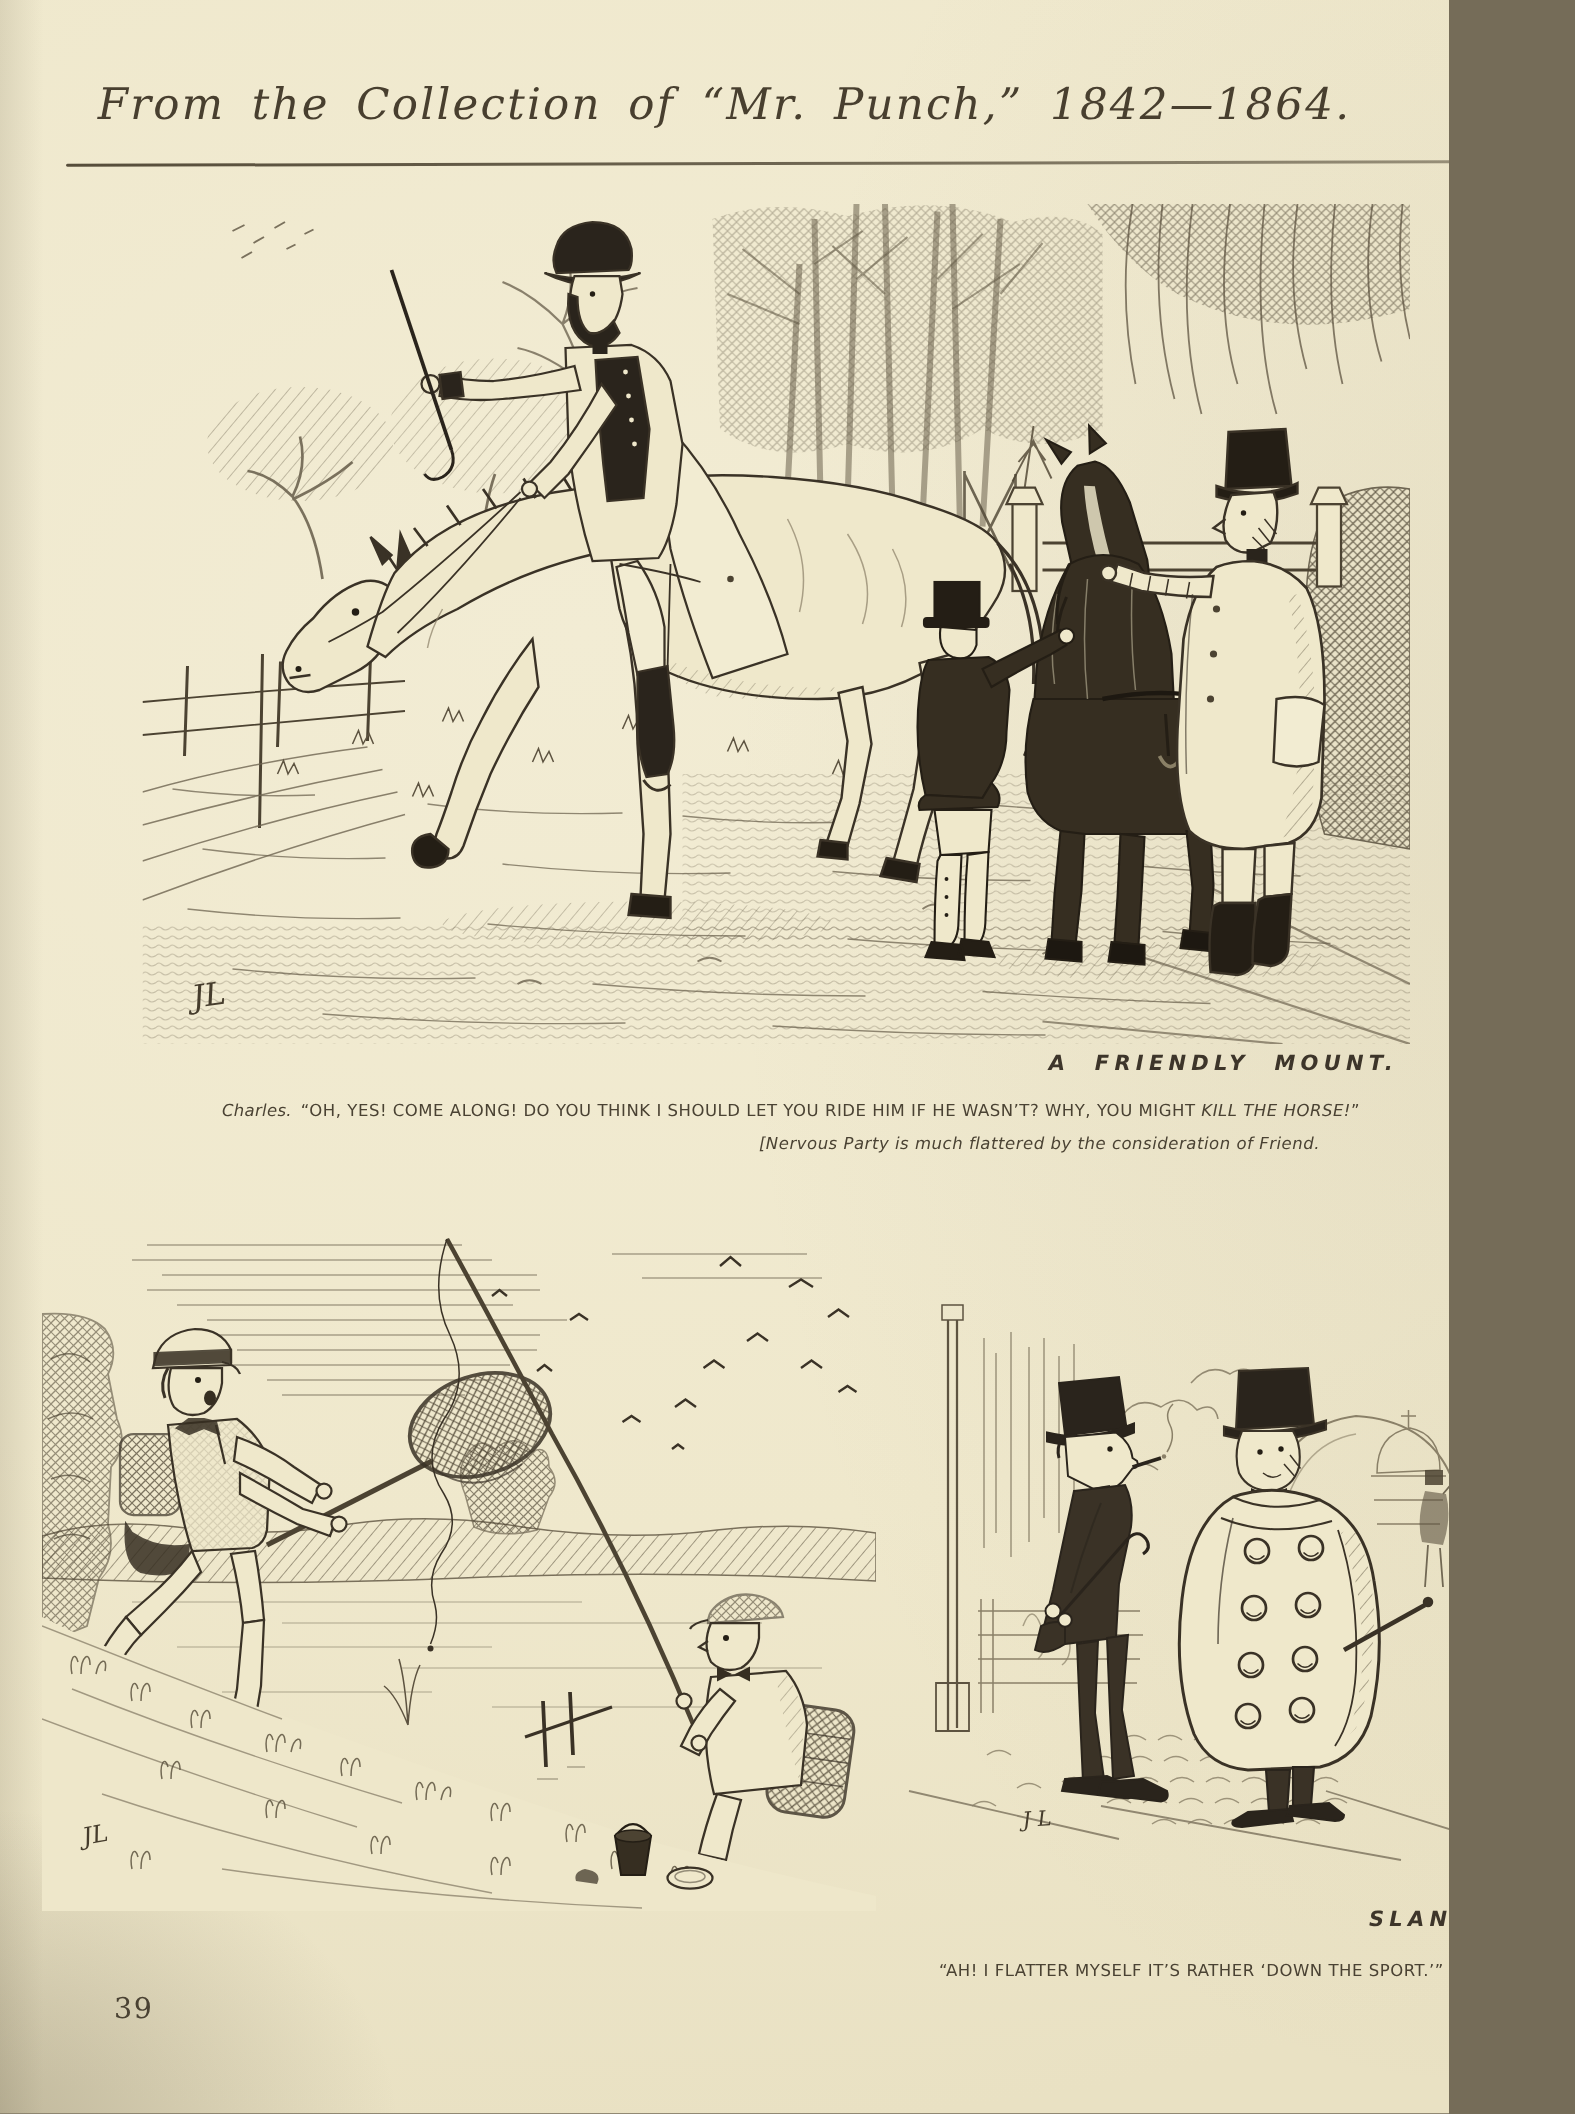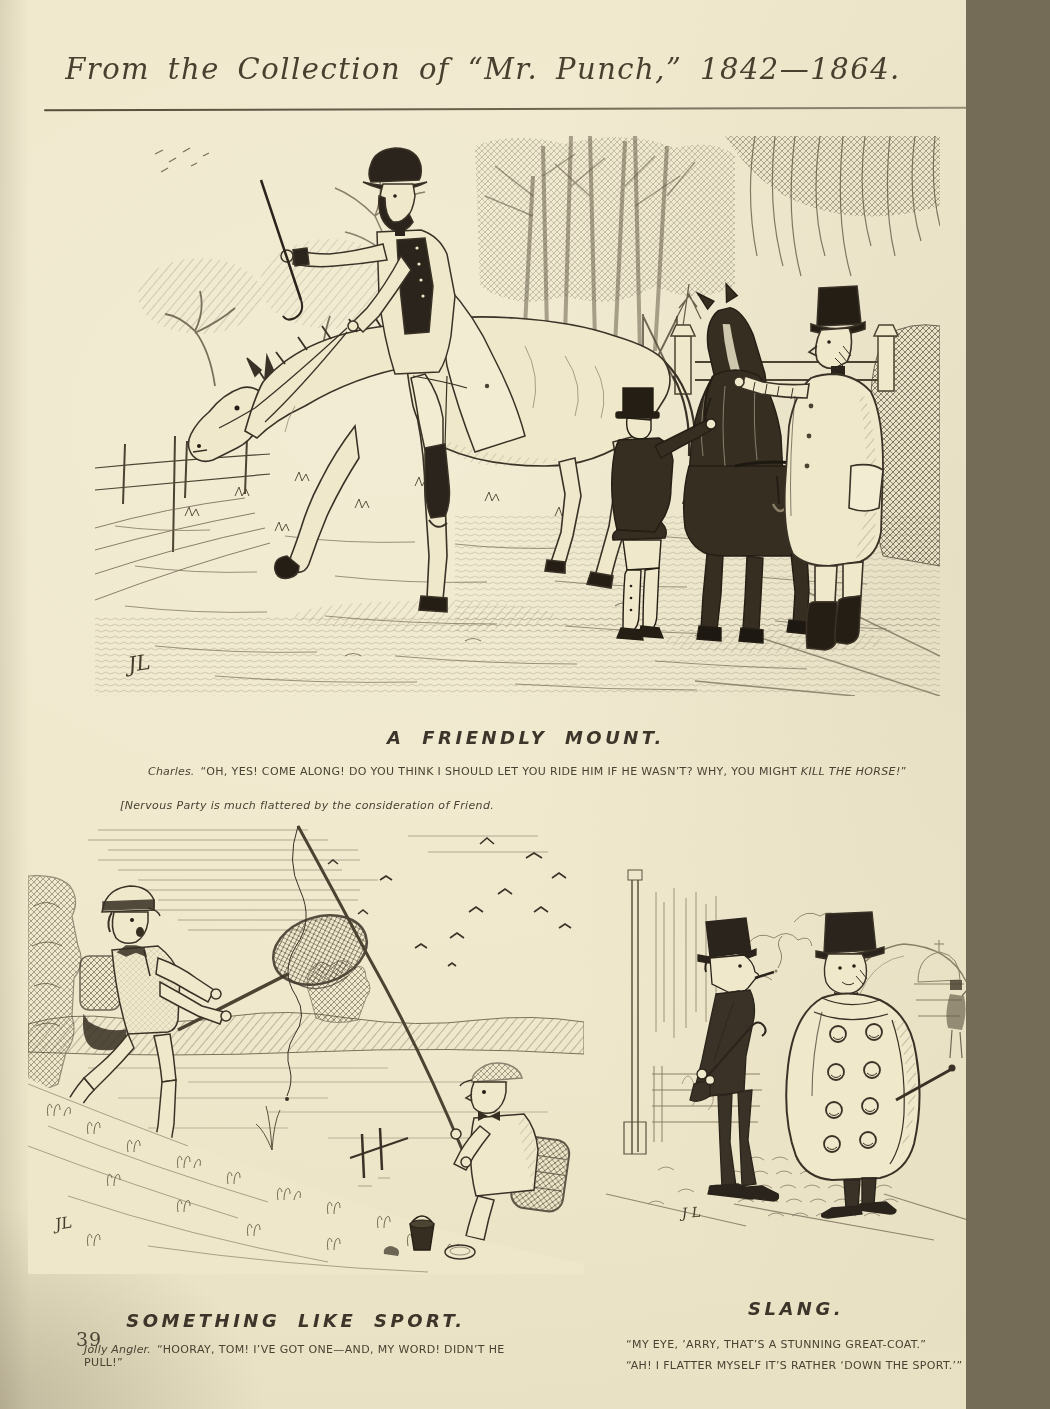--- a/index.html
+++ b/index.html
@@ -27,34 +27,34 @@
   }
 
   figure.illo { position: absolute; }
   .illo-a { left: 95px;  top: 136px; width: 845px; height: 560px; }
   .illo-b { left: 28px;  top: 816px; width: 556px; height: 458px; }
   .illo-c { left: 598px; top: 852px; width: 396px; height: 392px; }
   .illo svg { display: block; width: 100%; height: 100%; }
 
   .panel-title {
     font-family: "DejaVu Sans", sans-serif; font-style: italic; font-weight: bold;
-    font-size: 18px; letter-spacing: 3.5px; word-spacing: 8px;
-    color: #3d352a; text-align: center; margin-top: 26px;
+    font-size: 14px; letter-spacing: 3.5px; word-spacing: 8px;
+    color: #3d352a; text-align: right;
   }
   .cap {
     font-family: "DejaVu Sans", sans-serif; font-size: 11px;
     letter-spacing: .35px; color: #4a4233;
   }
   .cap .speaker { font-style: italic; margin-right: 6px; letter-spacing: .2px; }
   .cap .em { font-style: italic; }
 
   .fm-caption { position: absolute; top: 701px; left: 120px; width: 812px; }
   .fm-caption .panel-title { margin-bottom: 13px; }
   .fm-caption .cap { padding-left: 28px; line-height: 22px; }
-  .fm-caption .note { text-align: left; padding-right: 52px; padding-left: 0; font-style: italic; margin-top: 12px; }
+  .fm-caption .note { text-align: right; padding-right: 52px; padding-left: 0; font-style: italic; }
 
   .sls-caption { position: absolute; top: 1284px; left: 50px; width: 492px; }
   .sls-caption .cap { margin-top: 12px; padding-left: 34px; }
 
   .slang-caption { position: absolute; top: 1272px; left: 600px; width: 392px; }
   .slang-caption .panel-title { margin-bottom: 15px; }
   .slang-caption .cap { padding-left: 26px; line-height: 21px; }
 
   .page-num {
     position: absolute; left: 76px; top: 1328px;
@@ -348,24 +348,20 @@
         <ellipse cx="394" cy="408" rx="12" ry="4" fill="#4c4332" stroke="#241e15"></ellipse>
         <path d="M384,406 Q394,394 404,406" stroke="#241e15" stroke-width="1.5" fill="none"></path>
         <ellipse cx="432" cy="436" rx="15" ry="7" fill="#efe8cb" stroke="#3a3226" stroke-width="1.5"></ellipse>
         <ellipse cx="432" cy="435" rx="10" ry="4" fill="none" stroke="#3a3226" opacity=".5"></ellipse>
       </g>
 
       <text class="sig-text" x="28" y="414" font-size="16" transform="rotate(-10 28 414)">JL</text>
     </svg>
   </figure>
 
-  <div class="sls-caption">
-    <div class="panel-title">SOMETHING LIKE SPORT.</div>
-    <p class="cap"><span class="speaker">Jolly Angler.</span><span class="speech">“HOORAY, TOM! I’VE GOT ONE—AND, MY WORD! DIDN’T HE PULL!”</span></p>
-  </div>
 
   <figure class="illo illo-c">
     <svg viewBox="0 0 396 392" xmlns="http://www.w3.org/2000/svg">
       <defs>
         <pattern id="cH" width="7" height="7" patternUnits="userSpaceOnUse" patternTransform="rotate(40)">
           <line x1="0" y1="0" x2="0" y2="7" stroke="#6e6450" stroke-width="1"></line>
         </pattern>
       </defs>
 
       <g stroke="#8a8068" stroke-width="1" fill="none">
@@ -446,18 +442,17 @@
         <path d="M262,354 L234,356 L224,362 Q222,366 230,366 L264,362 Z" fill="#2a241c" stroke="#2a241c"></path>
         <path d="M262,352 L288,350 L298,358 Q298,362 292,362 L260,358 Z" fill="#2a241c" stroke="#2a241c"></path>
       </g>
 
       <text class="sig-text" x="84" y="366" font-size="14" transform="rotate(-4 84 366)">J L</text>
     </svg>
   </figure>
 
   <div class="slang-caption">
     <div class="panel-title">SLANG.</div>
-    <p class="cap">“MY EYE, ’ARRY, THAT’S A STUNNING GREAT-COAT.”</p>
     <p class="cap">“AH! I FLATTER MYSELF IT’S RATHER ‘DOWN THE SPORT.’”</p>
   </div>
 
   <div class="page-num">39</div>
 </div>
 
 </body></html>

